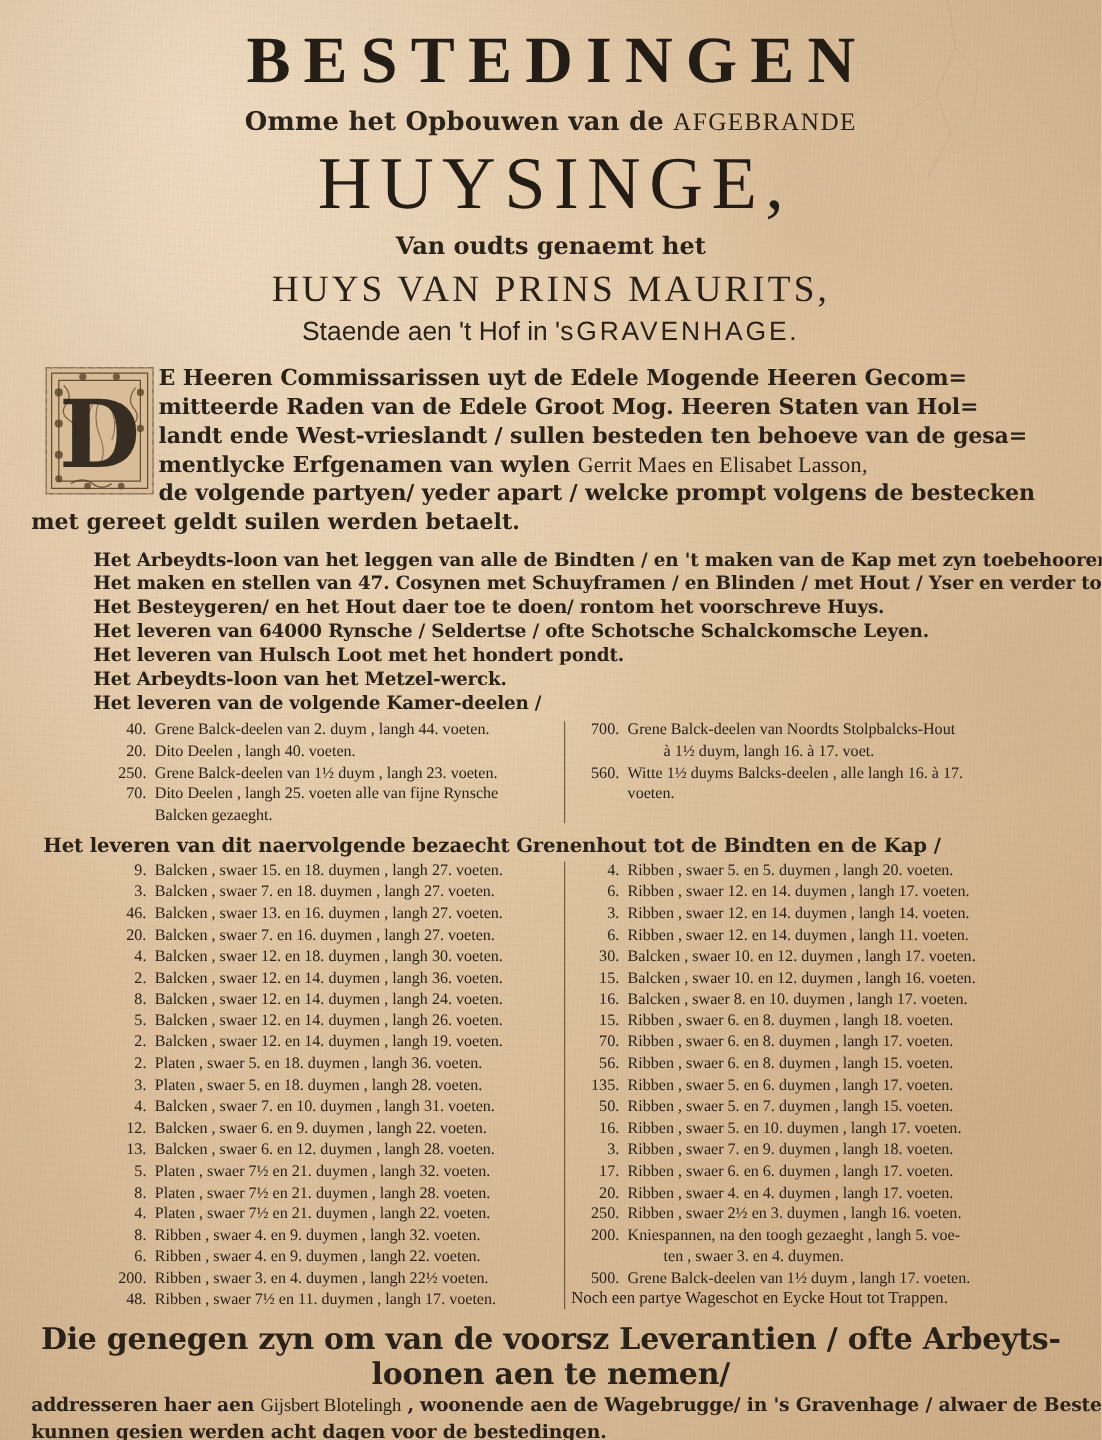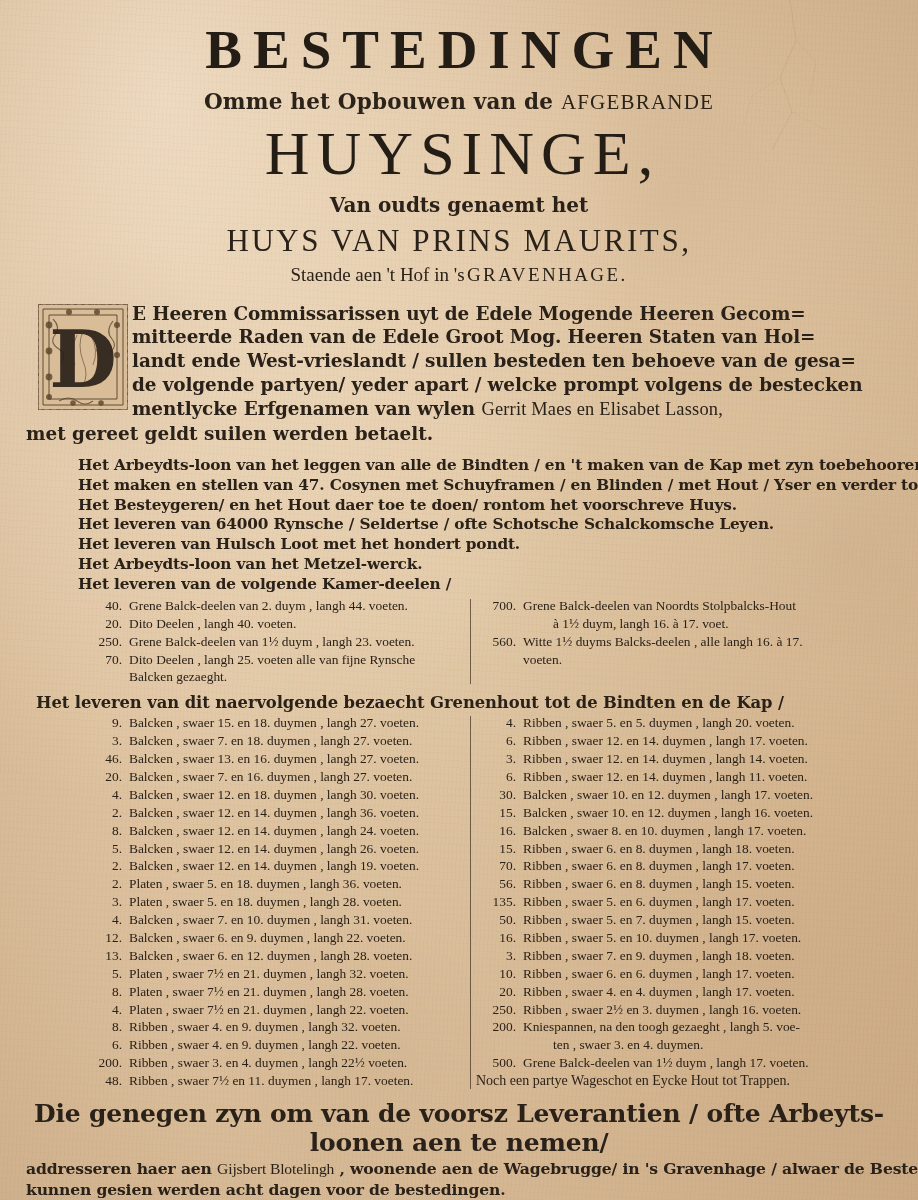--- a/index.html
+++ b/index.html
@@ -53,22 +53,22 @@
   }
   .t-vanoudts{
     text-align:center;font-size:20px;line-height:1.1;margin:10px 0 0 0;
     font-family:"DejaVu Serif",serif;font-weight:bold;
   }
   .t-huysvan{
     text-align:center;font-size:31px;line-height:1.05;margin:9px 0 0 0;
     letter-spacing:2.6px;font-family:"Liberation Serif",serif;
   }
   .t-staende{
-    text-align:center;font-size:19px;line-height:1.1;margin:7px 0 0 0;
-    font-family:Liberation Serif, serif;
+    text-align:center;font-size:22px;line-height:1.1;margin:7px 0 0 0;
+    font-family:Liberation Sans, sans-serif;
   }
   .t-staende .sp{letter-spacing:2.4px;}
 
   
   .intro{position:relative;margin:16px 0 0 0;min-height:128px;}
   .dropcap{
     position:absolute;left:12px;top:2px;width:88px;height:104px;
     border:1px solid rgba(60,44,28,.45);
     background:
       repeating-linear-gradient(45deg, rgba(70,52,32,.30) 0 2px, rgba(0,0,0,0) 2px 5px),
@@ -199,24 +199,24 @@
         <span class="ln">
           <span>E  Heeren Commissarissen uyt de Edele Mogende Heeren Gecom=</span>
         </span>
         <span class="ln">
           <span>mitteerde Raden van de Edele Groot Mog. Heeren Staten van Hol=</span>
         </span>
         <span class="ln">
           <span>landt ende West-vrieslandt /  sullen besteden ten behoeve van de gesa=</span>
         </span>
         <span class="ln">
-          <span>de volgende partyen/ yeder apart /  welcke prompt volgens de bestecken</span>
+          <span>mentlycke Erfgenamen van wylen </span><span class="rm">Gerrit Maes en Elisabet Lasson,</span>
         </span>
         <span class="ln">
-          <span>mentlycke Erfgenamen van wylen </span><span class="rm">Gerrit Maes en Elisabet Lasson,</span>
+          <span>de volgende partyen/ yeder apart /  welcke prompt volgens de bestecken</span>
         </span>
       </div>
       <div class="intro-last">met gereet geldt suilen werden betaelt.</div>
     </div>
 
     <div class="items">
       <span class="it">Het Arbeydts-loon van het leggen van alle de Bindten / en 't maken van de Kap met zyn toebehooren.</span>
       <span class="it">Het maken en stellen van 47. Cosynen met Schuyframen / en Blinden / met Hout / Yser en verder toebehooren.</span>
       <span class="it">Het Besteygeren/ en het Hout daer toe te doen/ rontom het voorschreve Huys.</span>
       <span class="it">Het leveren van 64000 Rynsche / Seldertse /  ofte Schotsche Schalckomsche Leyen.</span>
@@ -403,21 +403,21 @@
           </div>
         <div class="row">
             <span class="q">16.</span>
             <span class="d">Ribben ,   swaer   5. en 10. duymen ,  langh 17. voeten.</span>
           </div>
         <div class="row">
             <span class="q">3.</span>
             <span class="d">Ribben ,   swaer   7. en   9. duymen ,  langh 18. voeten.</span>
           </div>
         <div class="row">
-            <span class="q">10.</span>
+            <span class="q">17.</span>
             <span class="d">Ribben ,   swaer   6. en   6. duymen ,  langh 17. voeten.</span>
           </div>
         <div class="row">
             <span class="q">20.</span>
             <span class="d">Ribben ,   swaer   4. en   4. duymen ,  langh 17. voeten.</span>
           </div>
         <div class="row">
             <span class="q">250.</span>
             <span class="d">Ribben ,   swaer   2½ en   3. duymen ,  langh 16. voeten.</span>
           </div>

